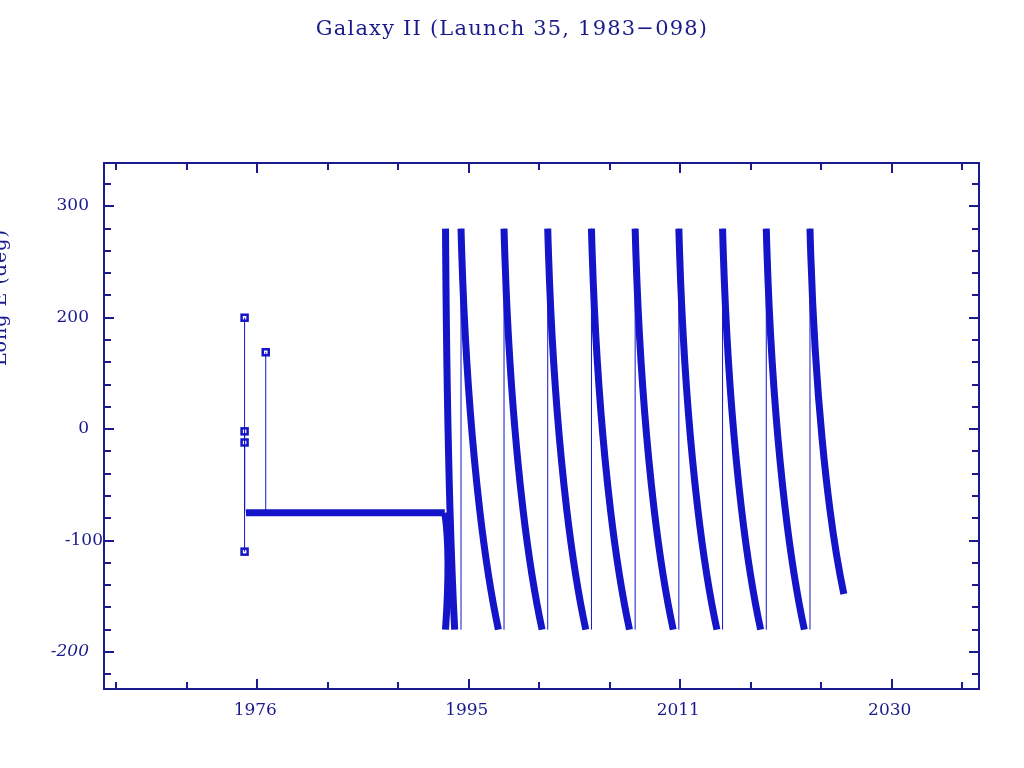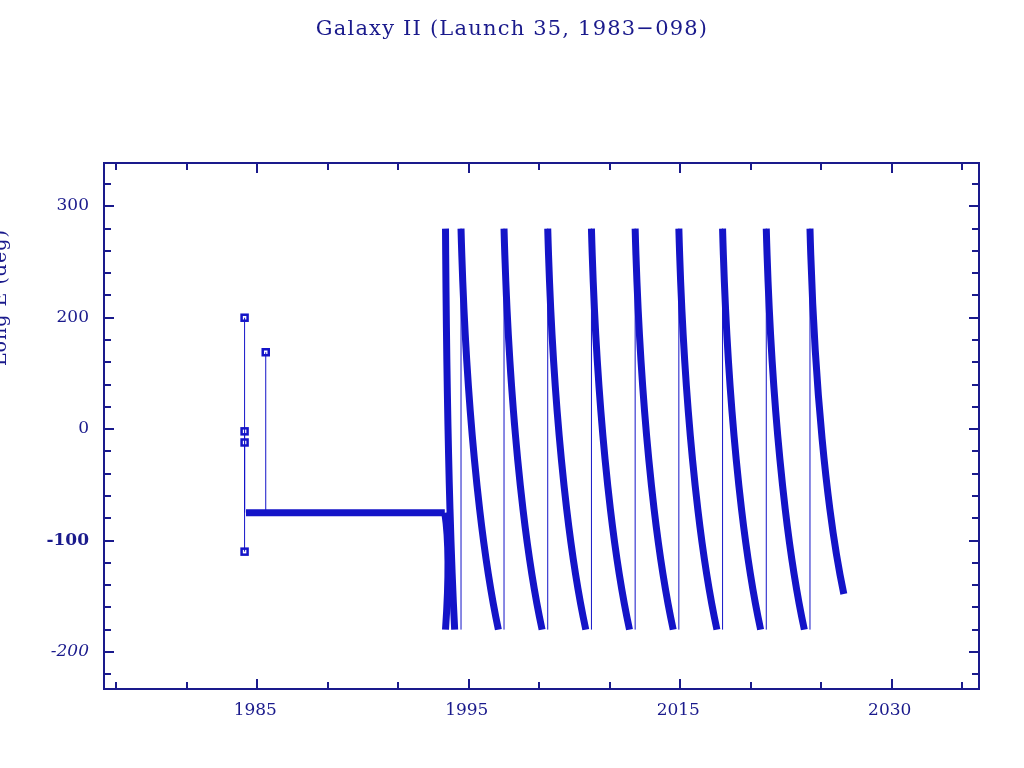--- a/index.html
+++ b/index.html
@@ -195,25 +195,25 @@
         <div class="tick tick-x-t-minor" style="left: 715.264px;"></div>
         <div class="tick tick-x-minor" style="left: 856.26px;"></div>
         <div class="tick tick-x-t-minor" style="left: 856.26px;"></div>
       </div>
   </div>
 
   <div id="ylabels">
       <div class="ylab" style="left: 29px; top: 194.329px;">300</div>
       <div class="ylab" style="left: 29px; top: 305.722px;">200</div>
       <div class="ylab" style="left: 29px; top: 417.114px;">0</div>
-      <div class="ylab" style="left: 29px; top: 528.506px; font-weight: bold;">-100</div>
+      <div class="ylab" style="left: 43px; top: 528.506px;">-100</div>
       <div class="ylab" style="left: 29px; top: 639.899px; font-style: italic;">-200</div>
     </div>
   <div id="xlabels">
-      <div class="xlab" style="left: 215.277px; top: 699px;">1985</div>
+      <div class="xlab" style="left: 215.277px; top: 699px;">1976</div>
       <div class="xlab" style="left: 426.772px; top: 699px;">1995</div>
-      <div class="xlab" style="left: 638.267px; top: 699px;">2015</div>
+      <div class="xlab" style="left: 638.267px; top: 699px;">2011</div>
       <div class="xlab" style="left: 849.762px; top: 699px;">2030</div>
     </div>
 
   <div class="axis-title-y">Long E (deg)</div>
 
 </div>
 
 </body></html>

